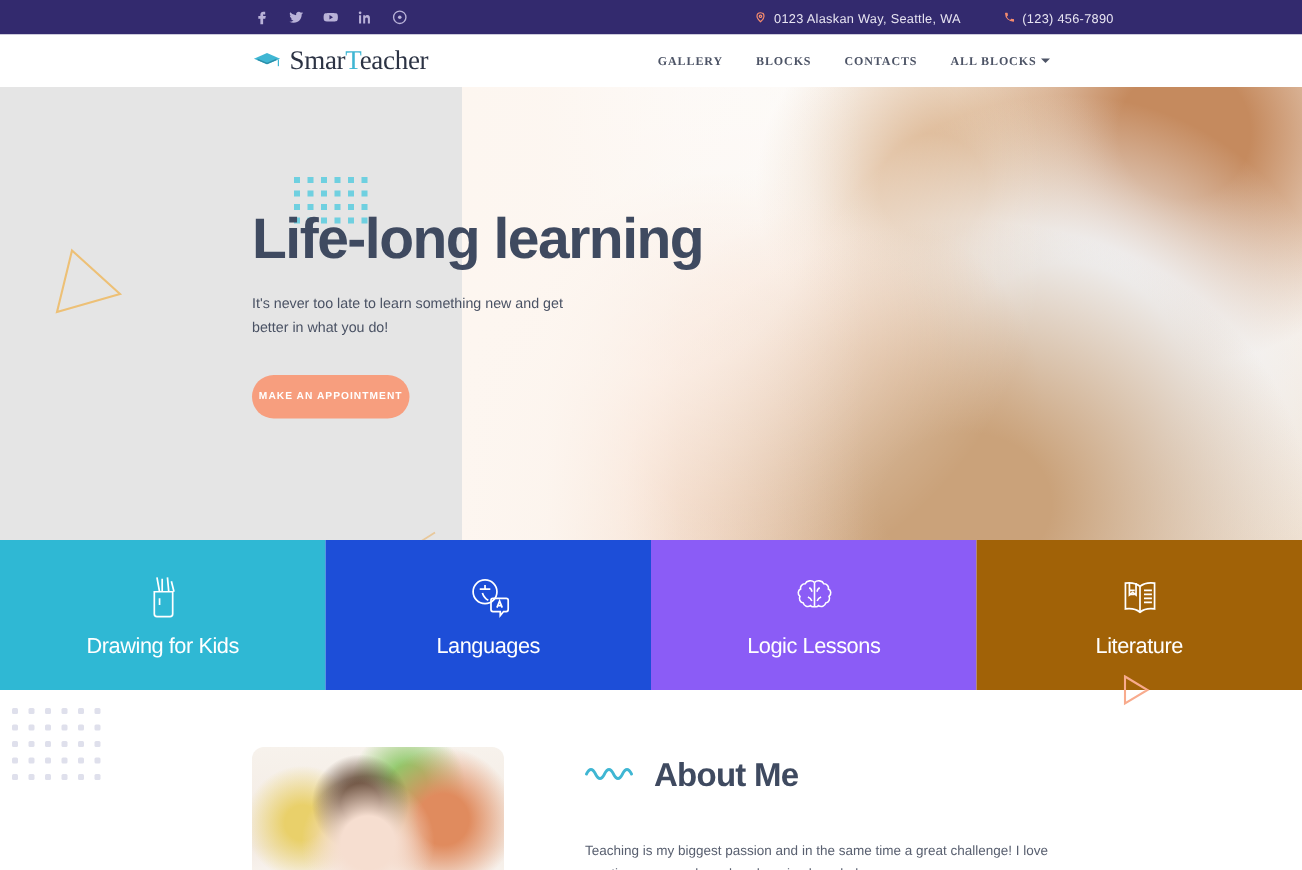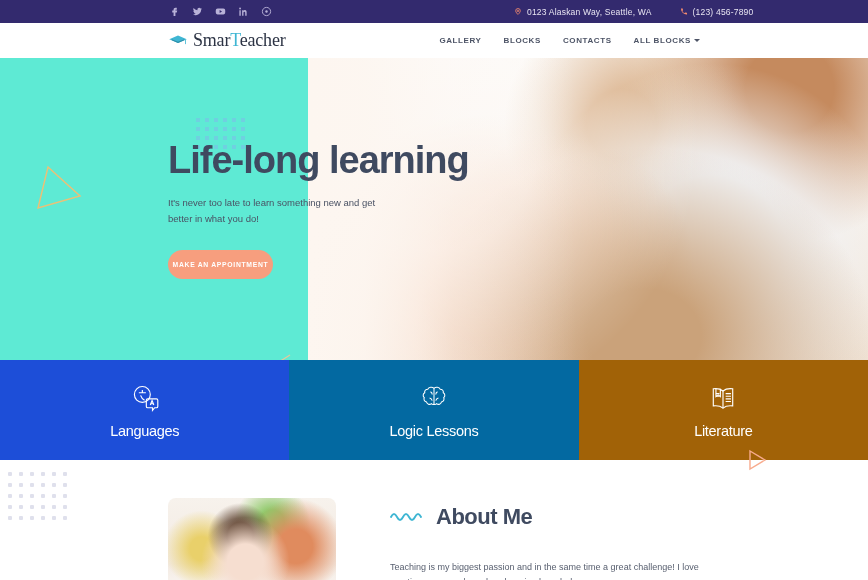--- a/index.html
+++ b/index.html
@@ -28,21 +28,21 @@
   .social-icon {
     width: 13px; height: 13px;
     display: flex; align-items: center; justify-content: center;
     color: #b9b2d8;
     font-size: 9px;
     line-height: 1;
   }
   .social-icon svg { display: block; }
   .contact-group {
     position: absolute;
-    left: 514px;
+    left: 503px;
     display: flex;
     align-items: center;
     gap: 28px;
   }
   .contact-item {
     display: flex; align-items: center; gap: 5px;
     color: #e8e5f2;
     font-size: 8.5px;
     letter-spacing: 0.2px;
     white-space: nowrap;
@@ -66,21 +66,21 @@
     font-family: Liberation Serif, serif;
     font-size: 18px;
     color: #2c3344;
     letter-spacing: -0.2px;
     white-space: nowrap;
   }
   .logo-text .accent { color: #3fb6d3; }
   .nav {
     position: absolute;
     right: 168px;
-    display: flex; gap: 22px;
+    display: flex; gap: 22px; font-family: Liberation Serif, serif;
   }
   .nav-item {
     font-size: 8px;
     letter-spacing: 0.6px;
     color: #4d5466;
     font-weight: bold;
     white-space: nowrap;
     display: flex; align-items: center; gap: 3px;
   }
   .caret {
@@ -88,21 +88,21 @@
     border-left: 3px solid transparent;
     border-right: 3px solid transparent;
     border-top: 3.5px solid #4d5466;
     display: inline-block;
   }
 
   
   .hero {
     position: relative;
     height: 302px;
-    background: #5eead4;
+    background: #e5e5e5;
     overflow: hidden;
   }
   .hero-photo {
     position: absolute;
     top: 0; right: 0;
     width: 560px; height: 302px;
     background:
       radial-gradient(circle at 22% 28%, rgba(255,255,255,0.55) 0 22%, rgba(255,255,255,0) 55%),
       radial-gradient(ellipse at 60% 92%, #caa27a 0 12%, rgba(202,162,122,0) 48%),
       radial-gradient(circle at 30% 76%, #f3cbb2 0 11%, rgba(243,203,178,0) 38%),
@@ -330,32 +330,42 @@
     </span>
 
     <div class="hero-content">
       <h1 class="hero-title">Life-long learning</h1>
       <p class="hero-sub">It's never too late to learn something new and get better in what you do!</p>
       <button class="hero-btn">MAKE AN APPOINTMENT</button>
     </div>
   </div>
 
   <div class="tiles">
+    <div class="tile" style="background:#2fb8d4">
+      <span class="tile-icon">
+        <svg width="28" height="30" viewBox="0 0 32 34" fill="none" stroke="#ffffff" stroke-width="1.3">
+          <path d="M9 13h14v17a2 2 0 0 1-2 2H11a2 2 0 0 1-2-2z"></path>
+          <path d="M11 2l2 11M15 3v10M19 2l1 11M22 5l2 8"></path>
+          <path d="M13 18v5"></path>
+        </svg>
+      </span>
+      <span class="tile-label">Drawing for Kids</span>
+    </div>
     <div class="tile" style="background:#1d4ed8">
       <span class="tile-icon">
         <svg width="30" height="30" viewBox="0 0 34 32" fill="none" stroke="#ffffff" stroke-width="1.3">
           <circle cx="14" cy="12" r="9"></circle>
           <path d="M10 10h8M14 7v3M12 13c1 3 2.5 4.5 4.5 5.5"></path>
           <path d="M20 17h10a1.5 1.5 0 0 1 1.5 1.5v7A1.5 1.5 0 0 1 30 27h-2l-2.5 3v-3H20a1.5 1.5 0 0 1-1.5-1.5v-7A1.5 1.5 0 0 1 20 17z"></path>
           <path d="M23 24l2-5 2 5M23.7 22.5h2.6"></path>
         </svg>
       </span>
       <span class="tile-label">Languages</span>
     </div>
-    <div class="tile" style="background:#0369a1">
+    <div class="tile" style="background:#8b5cf6">
       <span class="tile-icon">
         <svg width="30" height="30" viewBox="0 0 34 32" fill="none" stroke="#ffffff" stroke-width="1.2">
           <path d="M17 5c-2-2-6-1.5-7 1-2.5 0-4 2-3.5 4-2 1-2.5 4-.5 5.5-1 2 0 4.5 2.5 5 .5 2.5 3.5 3.5 5.5 2 1 1 2.5 1.2 3 .5"></path>
           <path d="M17 5c2-2 6-1.5 7 1 2.5 0 4 2 3.5 4 2 1 2.5 4 .5 5.5 1 2 0 4.5-2.5 5-.5 2.5-3.5 3.5-5.5 2-1 1-2.5 1.2-3 .5"></path>
           <path d="M17 5v18M13 9c1 .5 2 1.5 2 3M21 9c-1 .5-2 1.5-2 3M12 16c1.5.5 2.5 1.5 3 3M22 16c-1.5.5-2.5 1.5-3 3"></path>
         </svg>
       </span>
       <span class="tile-label">Logic Lessons</span>
     </div>
     <div class="tile" style="background:#a16207">

